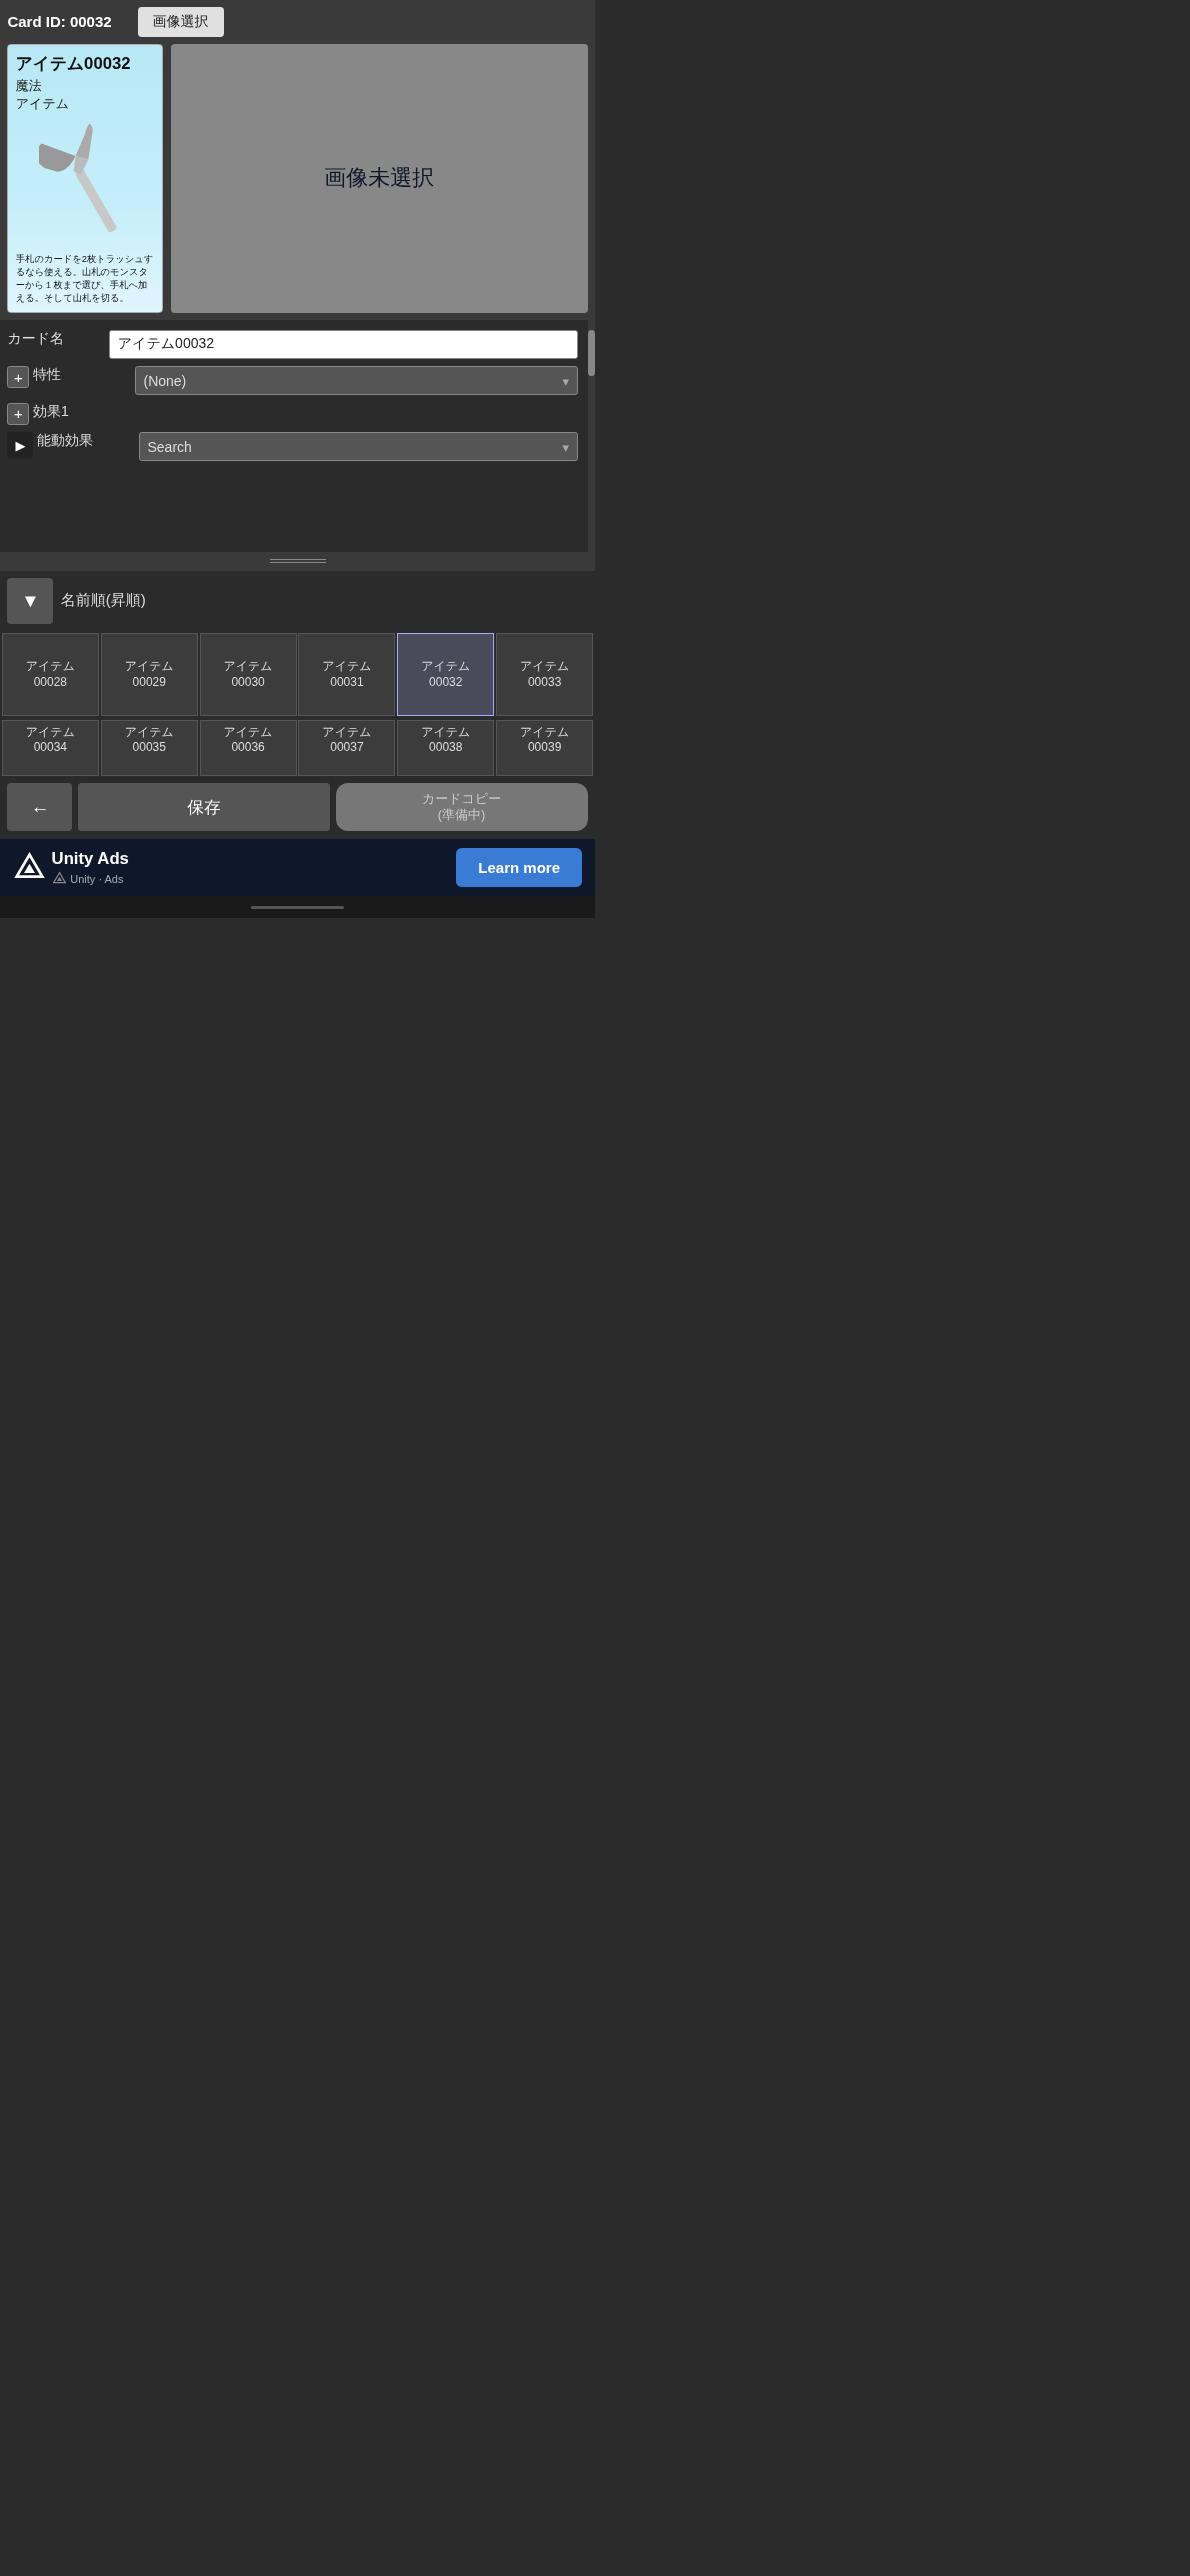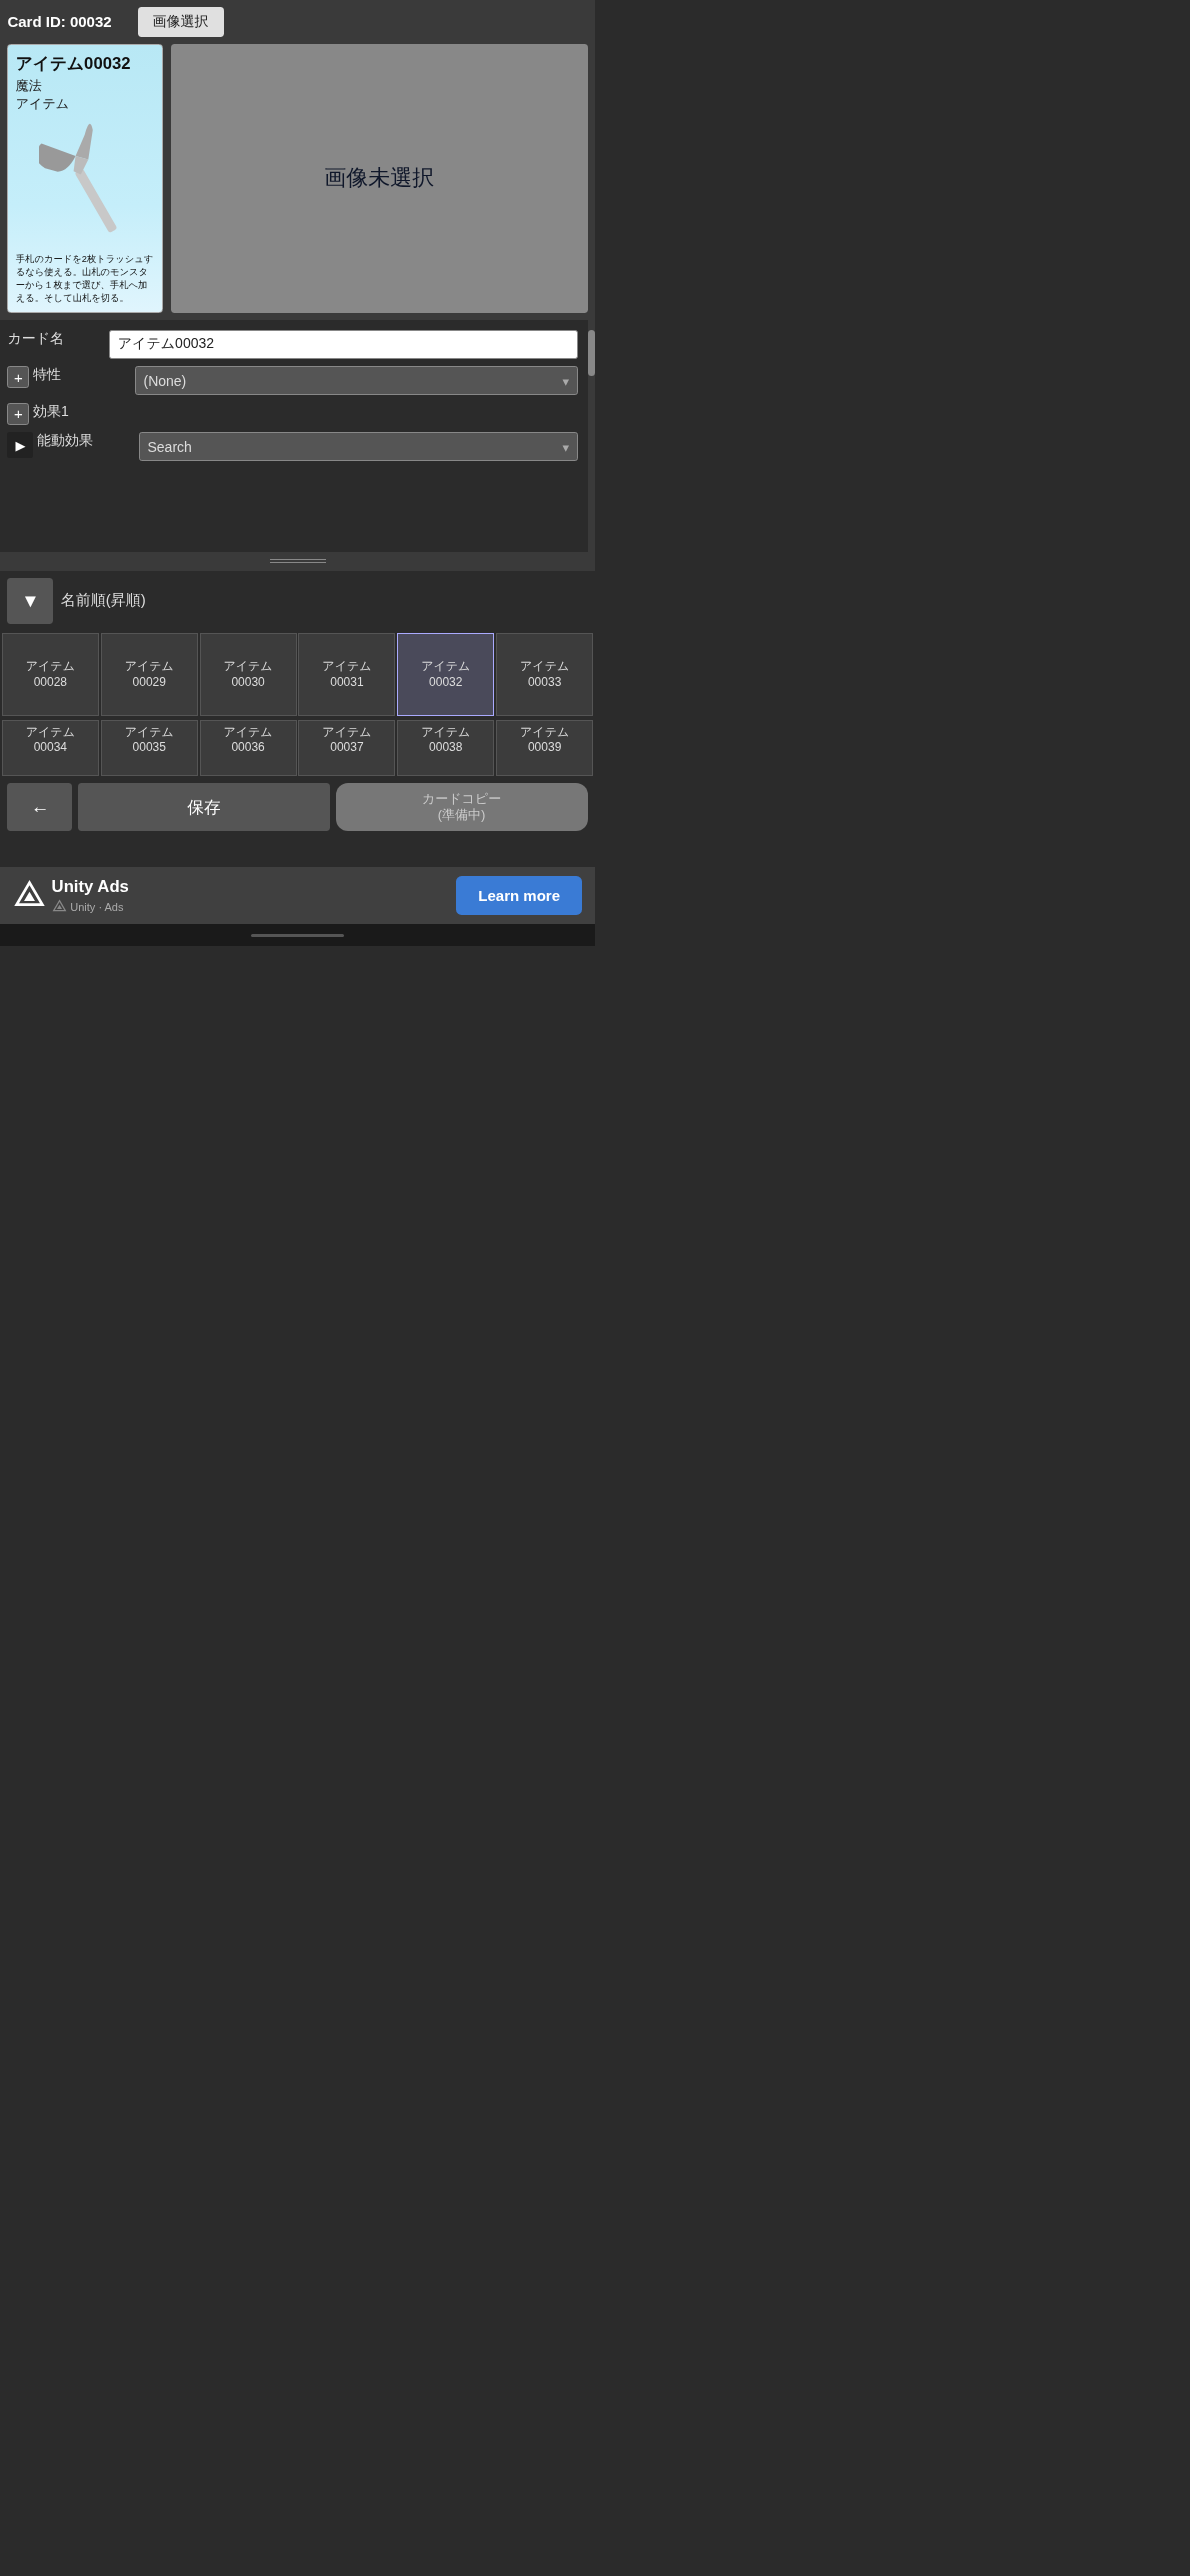--- a/index.html
+++ b/index.html
@@ -319,27 +319,26 @@
       border: none;
       border-radius: 12px;
       color: #ccc;
       font-size: 13px;
       cursor: pointer;
       line-height: 1.3;
     }
 
     
     .ad-banner {
-      background: #404040;
+      background: #0f172a;
       display: flex;
       align-items: center;
       justify-content: space-between;
       padding: 9.3px 13px;
       gap: 9.3px;
-      margin-top: 28px;
     }
     .ad-left {
       display: flex;
       align-items: center;
       gap: 5.6px;
     }
     .unity-logo {
       width: 33px;
       height: 33px;
       display: flex;

